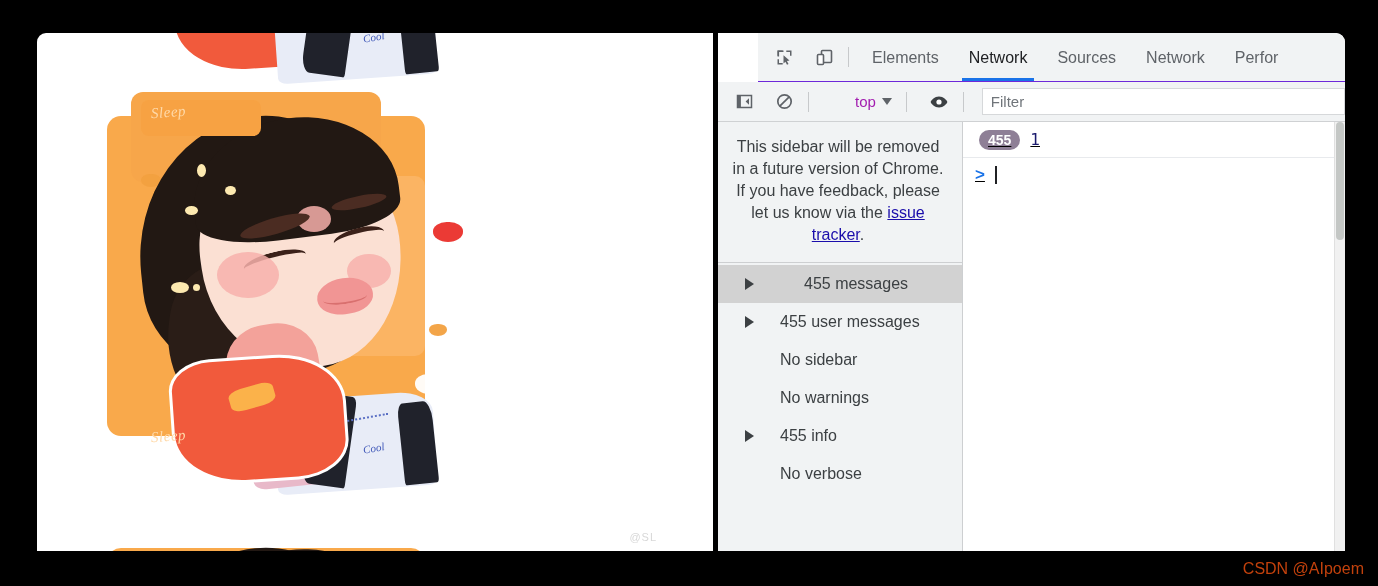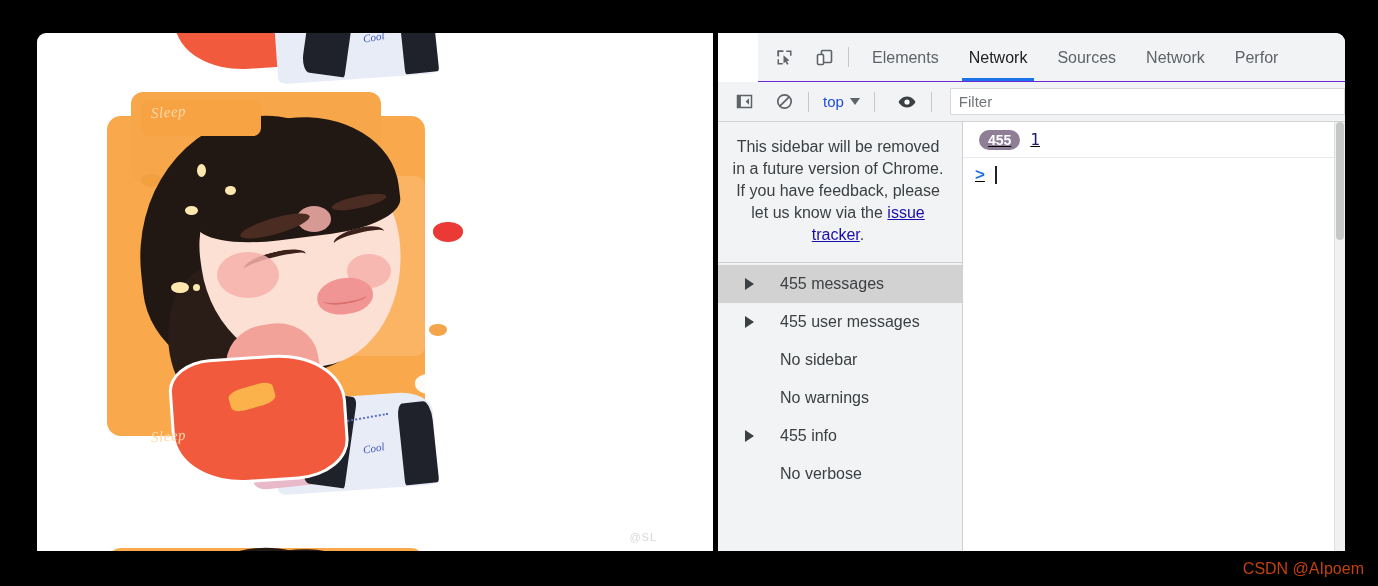--- a/index.html
+++ b/index.html
@@ -197,22 +197,22 @@
   .tab.active::after {
     content: ""; position: absolute; left: 8px; right: 8px; bottom: 0;
     height: 3px; background: #1a73e8;
   }
 
   .dt-toolbar {
     height: 39px; background: #f1f3f4; display: flex; align-items: center;
     border-bottom: 1px solid #cfd1d3;
   }
   .ctx {
-    font-size: 15px; color: #1d4ed8; display: flex; align-items: center;
-    gap: 6px; padding: 0 6px; cursor: pointer; white-space: nowrap;
+    font-size: 15px; color: #a21caf; display: flex; align-items: center;
+    gap: 6px; padding: 0 6px; cursor: pointer; white-space: nowrap; margin-left: 32px;
   }
   .caret { width: 0; height: 0; border-left: 5px solid transparent; border-right: 5px solid transparent; border-top: 7px solid #5f6368; }
   .filter-box {
     flex: 1; height: 25px; margin-left: 10px; margin-right: 0;
     background: #ffffff; border: 1px solid #d6d8da;
     display: flex; align-items: center; padding: 0 8px;
     font-size: 15px; color: #70757a;
   }
 
   .dt-body { display: flex; height: 430px; }
@@ -223,21 +223,21 @@
   .deprecation {
     padding: 14px 16px 16px 12px; font-size: 16px; line-height: 22px;
     color: #3c4043; border-bottom: 1px solid #cdcfd1;
   }
   .deprecation a { color: #1a0dab; text-decoration: underline; }
   .msg-list { padding-top: 2px; }
   .msg-row {
     height: 38px; display: flex; align-items: center;
     font-size: 16px; color: #3c4043; cursor: pointer;
   }
-  .msg-row.selected { background: #d2d2d2; }
+  .msg-row.selected { background: #d2d2d2; gap: 24px; }
   .tri-cell { width: 62px; display: flex; justify-content: center; align-items: center; }
   .tri { width: 0; height: 0; border-top: 6px solid transparent; border-bottom: 6px solid transparent; border-left: 9px solid #3c4043; }
   .msg-label { white-space: nowrap; }
 
   .dt-console { flex: 1; background: #ffffff; position: relative; overflow: hidden; text-decoration: underline; }
   .console-row {
     height: 35px; display: flex; align-items: center; padding-left: 16px;
     border-bottom: 1px solid #e8eaed;
   }
   .count-badge {

